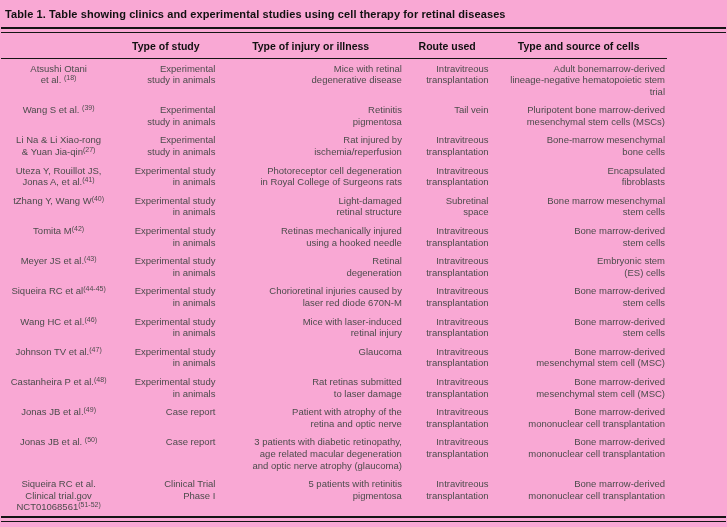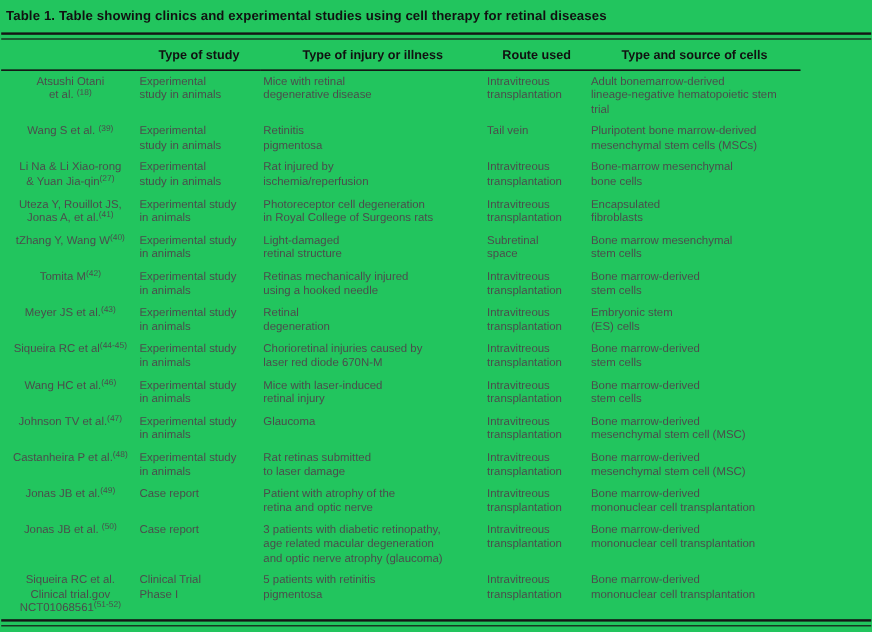--- a/index.html
+++ b/index.html
@@ -3,21 +3,21 @@
 <meta charset="utf-8">
 <style>
   html, body {
     margin: 0;
     padding: 0;
     background: #ffffff;
   }
   .page {
     width: 727px;
     height: 527px;
-    background: #22c55e;
+    background: #f9a8d4;
     font-family: "Liberation Sans", sans-serif;
     box-sizing: border-box;
     overflow: hidden;
     color: #1a1a1a;
   }
   .title {
     font-size: 11px;
     font-weight: bold;
     color: #111111;
     padding: 8px 6px 7px 5px;
@@ -50,21 +50,21 @@
     line-height: 11.6px;
     color: #4c4c4c;
     vertical-align: top;
     padding: 3.5px 2px;
   }
   td.c-author {
     text-align: center;
     padding-left: 4px;
     color: #4c4c4c;
   }
-  td.c-center { text-align: left; }
+  td.c-center { text-align: right; }
   .pre { white-space: pre-line; }
   sup.ref {
     font-size: 7px;
     line-height: 0;
     vertical-align: baseline;
     position: relative;
     top: -3px;
     letter-spacing: 0;
   }
 </style>

